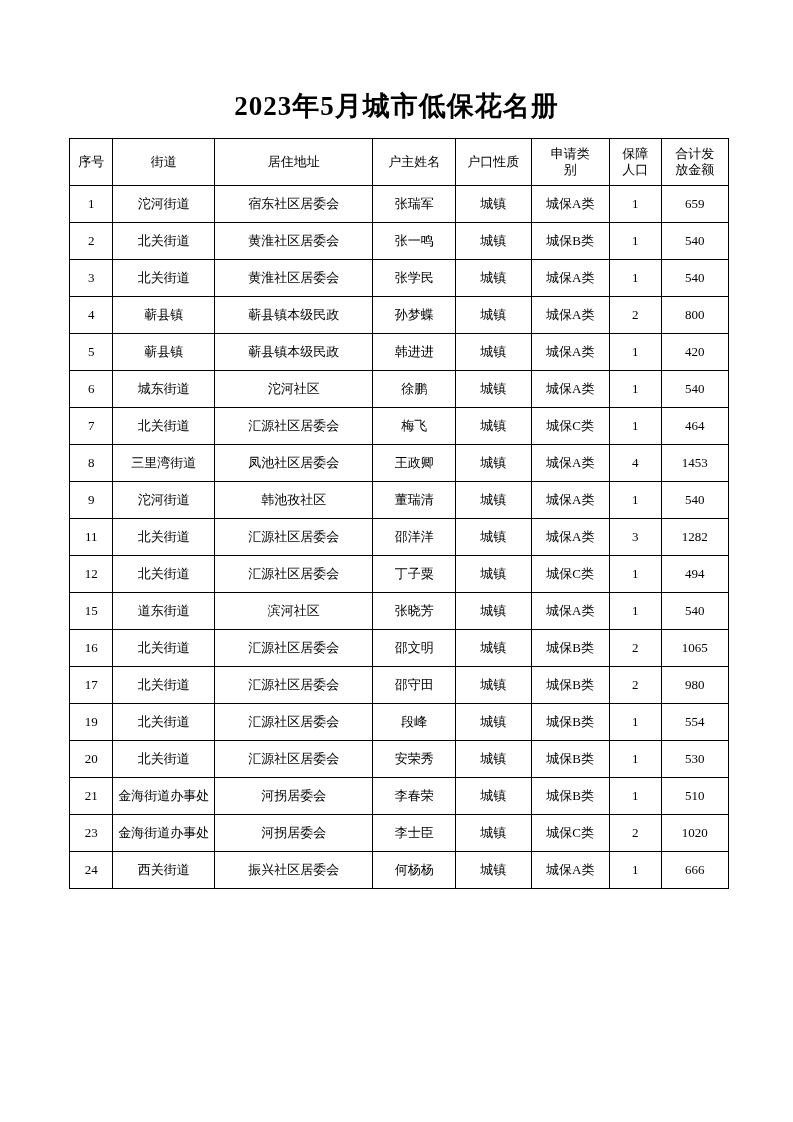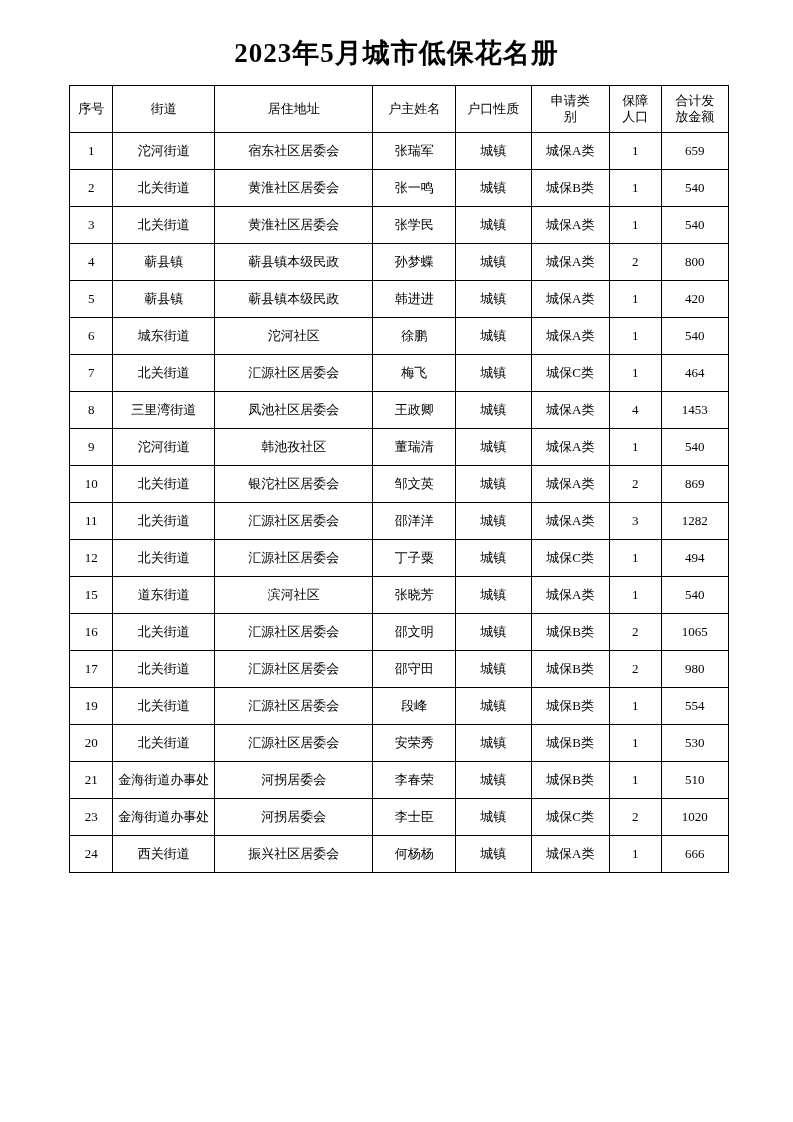--- a/index.html
+++ b/index.html
@@ -21,21 +21,21 @@
     box-sizing: border-box;
     padding: 0;
     position: relative;
   }
   .doc-title {
     text-align: center;
     font-size: 27px;
     font-weight: bold;
     letter-spacing: 1px;
     margin: 0;
-    padding-top: 35px;
+    padding-top: 88px;
     padding-bottom: 14px;
     font-family: "Liberation Serif", "DejaVu Serif", serif;
   }
   .table-wrap {
     padding: 0 64px 0 69px;
     box-sizing: border-box;
   }
   table.roster {
     border-collapse: collapse;
     width: 100%;
@@ -194,30 +194,20 @@
             <td>9</td>
             <td>沱河街道</td>
             <td>韩池孜社区</td>
             <td>董瑞清</td>
             <td>城镇</td>
             <td>城保A类</td>
             <td>1</td>
             <td>540</td>
           </tr>
           <tr>
-            <td>10</td>
-            <td>北关街道</td>
-            <td>银沱社区居委会</td>
-            <td>邹文英</td>
-            <td>城镇</td>
-            <td>城保A类</td>
-            <td>2</td>
-            <td>869</td>
-          </tr>
-          <tr>
             <td>11</td>
             <td>北关街道</td>
             <td>汇源社区居委会</td>
             <td>邵洋洋</td>
             <td>城镇</td>
             <td>城保A类</td>
             <td>3</td>
             <td>1282</td>
           </tr>
           <tr>

